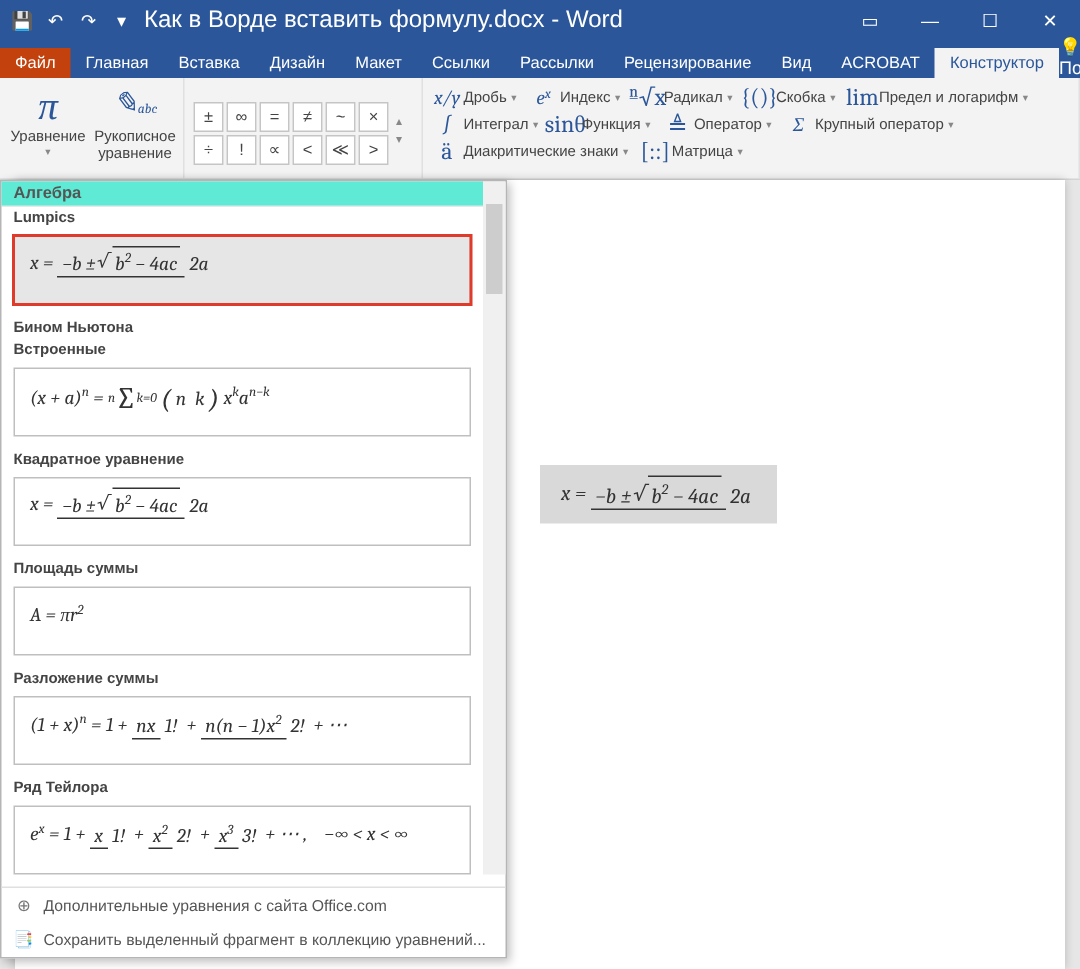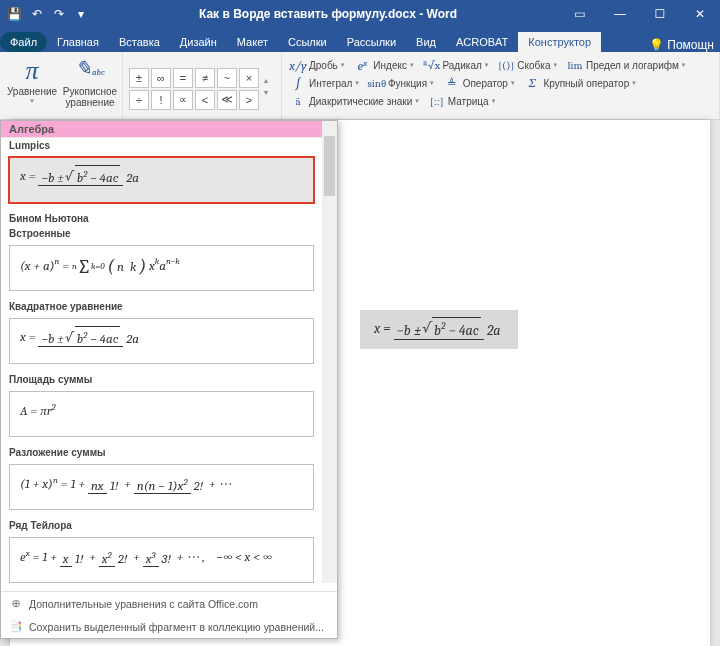--- a/index.html
+++ b/index.html
@@ -1,27 +1,27 @@
 <!DOCTYPE html>
 <html><head>
 <meta charset="utf-8">
 <style>
   * { box-sizing: border-box; margin: 0; padding: 0; }
   body { font-family: "Segoe UI", Tahoma, sans-serif; font-size: 11px; background: #fff; width: 720px; height: 646px; overflow: hidden; color: #333; }
   
   .titlebar { background: #2b579a; height: 28px; display: flex; align-items: center; color: #fff; }
   .qat { display: flex; gap: 4px; padding: 0 6px; }
   .qat span { width: 18px; height: 18px; display: inline-flex; align-items: center; justify-content: center; font-size: 12px; cursor: pointer; }
-  .title-center { flex: 1; text-align: center; font-size: 12px; font-weight: bold; }
+  .title-center { flex: 1; font-size: 16px; }
   .winctrl { display: flex; }
   .winctrl span { width: 40px; height: 28px; display: inline-flex; align-items: center; justify-content: center; font-size: 12px; cursor: pointer; }
   
   .tabs { background: #2b579a; height: 24px; display: flex; align-items: flex-end; color: #fff; }
   .tab { padding: 4px 10px; font-size: 11px; cursor: pointer; }
-  .tab.file { background: #0c4a6e; border-radius: 10px; }
+  .tab.file { background: #c2410c; }
   .tab.active { background: #f3f3f3; color: #2b579a; }
   .tabs-right { margin-left: auto; display: flex; align-items: center; padding-right: 6px; gap: 10px; }
   .tabs-right span { font-size: 12px; }
   
   .ribbon { background: #f3f3f3; border-bottom: 1px solid #d4d4d4; height: 68px; display: flex; font-size: 10px; color: #444; }
   .ribbon-group { border-right: 1px solid #e0e0e0; padding: 2px 6px 0 6px; display: flex; flex-direction: column; gap: 16px; }
   .ribbon-group.bigbtns { flex-direction: row; gap: 6px; padding-top: 4px; }
   .bigbtn { display: flex; flex-direction: column; align-items: center; width: 52px; cursor: pointer; }
   .bigbtn .ico { font-size: 26px; height: 30px; color: #2b579a; font-family: "Cambria", serif; font-style: italic; }
   .bigbtn .ico.ink { font-size: 20px; }
@@ -29,42 +29,42 @@
   
   .sym-rows { display: flex; flex-direction: column; gap: 2px; padding-top: 4px; }
   .sym-row { display: flex; gap: 2px; }
   .sym-cell { width: 20px; height: 20px; border: 1px solid #c5c5c5; display: inline-flex; align-items: center; justify-content: center; font-size: 11px; cursor: pointer; background: #fff; }
   .sym-chev { width: 14px; display: flex; flex-direction: column; justify-content: center; gap: 3px; padding-left: 3px; color: #888; font-size: 8px; }
   
   .struct-group { flex: 1; display: flex; flex-direction: column; }
   .struct-rows { display: flex; flex-wrap: wrap; gap: 2px 10px; padding: 3px 2px 0 2px; height: 52px; }
   .struct-btn { display: flex; align-items: center; gap: 3px; cursor: pointer; font-size: 10px; color: #444; height: 16px; }
   .struct-btn .sico { width: 16px; display: inline-flex; justify-content: center; font-family: "Cambria", serif; font-style: italic; font-size: 13px; color: #2b579a; }
-  .struct-btn .sico.sm { font-size: 11px; font-style: normal; }
+  .struct-btn .sico.sm { font-size: 16px; font-style: normal; }
   .struct-btn .drop { font-size: 7px; color: #888; }
   .group-label { text-align: center; font-size: 10px; color: #666; padding-bottom: 3px; }
   
   .workspace { position: relative; background: #e6e6e6; height: 526px; }
   .page { position: absolute; left: 10px; top: 0; right: 10px; bottom: 0; background: #fff; box-shadow: 0 0 6px rgba(0,0,0,0.2); }
   
   .eq-box { position: absolute; left: 350px; top: 190px; background: #d9d9d9; padding: 10px 14px; font-family: "Cambria Math", "Cambria", serif; font-style: italic; font-size: 14px; }
   .frac { display: inline-block; text-align: center; vertical-align: middle; }
   .frac .num { border-bottom: 1px solid #333; padding: 0 3px; }
   .frac .den { padding: 0 3px; }
   .sqrt { display: inline-block; position: relative; padding-left: 8px; }
   .sqrt::before { content: "√"; position: absolute; left: -2px; top: -1px; }
   .sqrt .rad { border-top: 1px solid #333; padding: 4px 2px; }
   
   .gallery { position: absolute; left: 0; top: 0; width: 338px; background: #fff; border: 1px solid #b5b5b5; box-shadow: 2px 2px 6px rgba(0,0,0,0.25); z-index: 10; }
   .gallery-scroll { position: relative; }
   .gallery-vsb { position: absolute; right: 0; top: 0; width: 15px; height: 100%; background: #f0f0f0; }
   .gallery-vsb .thumb { background: #cdcdcd; height: 60px; margin: 15px 2px 0 2px; }
   .gallery-inner { margin-right: 15px; }
   
-  .g-section { padding: 2px 8px; font-size: 11px; color: #555; background: #f9a8d4; border-bottom: 1px solid #e8e8e8; font-weight: 600; }
+  .g-section { padding: 2px 8px; font-size: 11px; color: #555; background: #5eead4; border-bottom: 1px solid #e8e8e8; font-weight: 600; }
   .g-cat { padding: 2px 8px; font-size: 10px; color: #444; font-weight: bold; }
   .g-item { margin: 4px 8px 8px 8px; border: 1px solid #bfbfbf; padding: 10px 10px; font-family: "Cambria Math", "Cambria", serif; font-style: italic; font-size: 13px; min-height: 46px; }
   .g-item.highlight { outline: 2px solid #e03a2a; outline-offset: -1px; background: #e6e6e6; }
   
   .g-footer { border-top: 1px solid #e0e0e0; }
   .g-footer div { padding: 5px 8px; font-size: 10.5px; color: #555; display: flex; align-items: center; gap: 6px; cursor: pointer; }
   .fi { width: 14px; display: inline-flex; justify-content: center; color: #777; font-size: 11px; }
   
   .sum-sym { font-size: 20px; vertical-align: middle; font-style: normal; }
   .limits { display: inline-block; text-align: center; vertical-align: middle; font-size: 9px; line-height: 10px; }
@@ -91,20 +91,21 @@
 </div>
 
 <div class="tabs">
   <div class="tab file">Файл</div>
   <div class="tab">Главная</div>
   <div class="tab">Вставка</div>
   <div class="tab">Дизайн</div>
   <div class="tab">Макет</div>
   <div class="tab">Ссылки</div>
   <div class="tab">Рассылки</div>
+  <div class="tab">Рецензирование</div>
   <div class="tab">Вид</div>
   <div class="tab">ACROBAT</div>
   <div class="tab active">Конструктор</div>
   <div class="tabs-right">
     <span>💡 <span>Помощн</span></span>
 
   </div>
 </div>
 
 <div class="ribbon">

